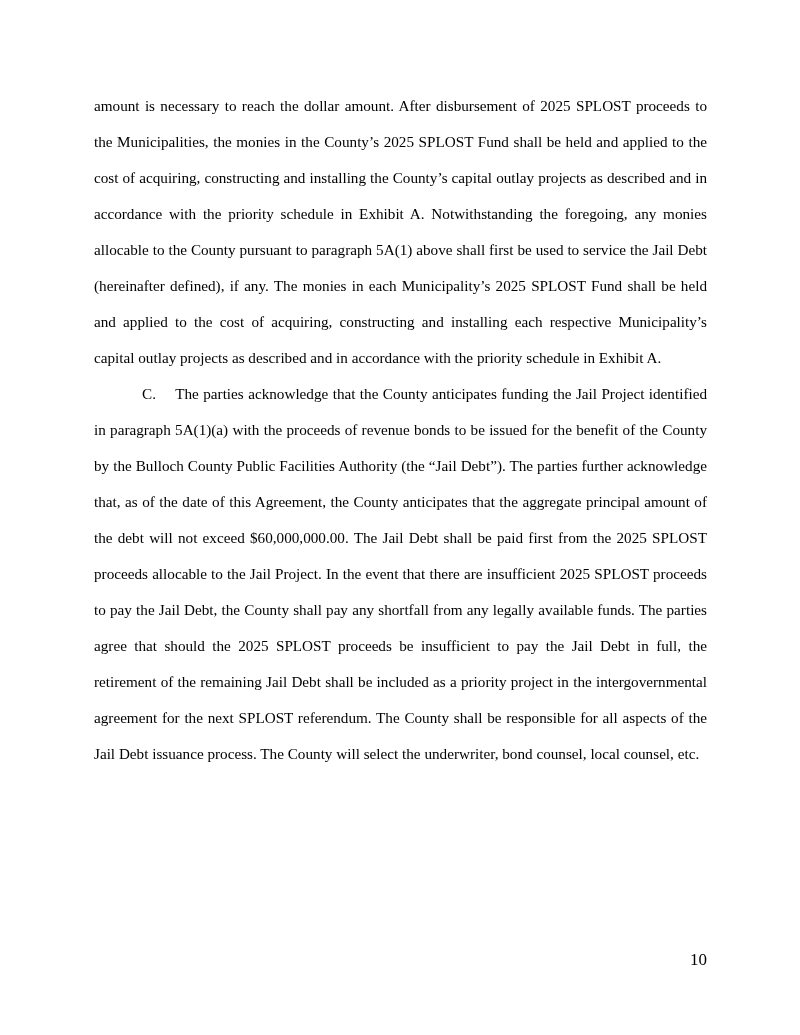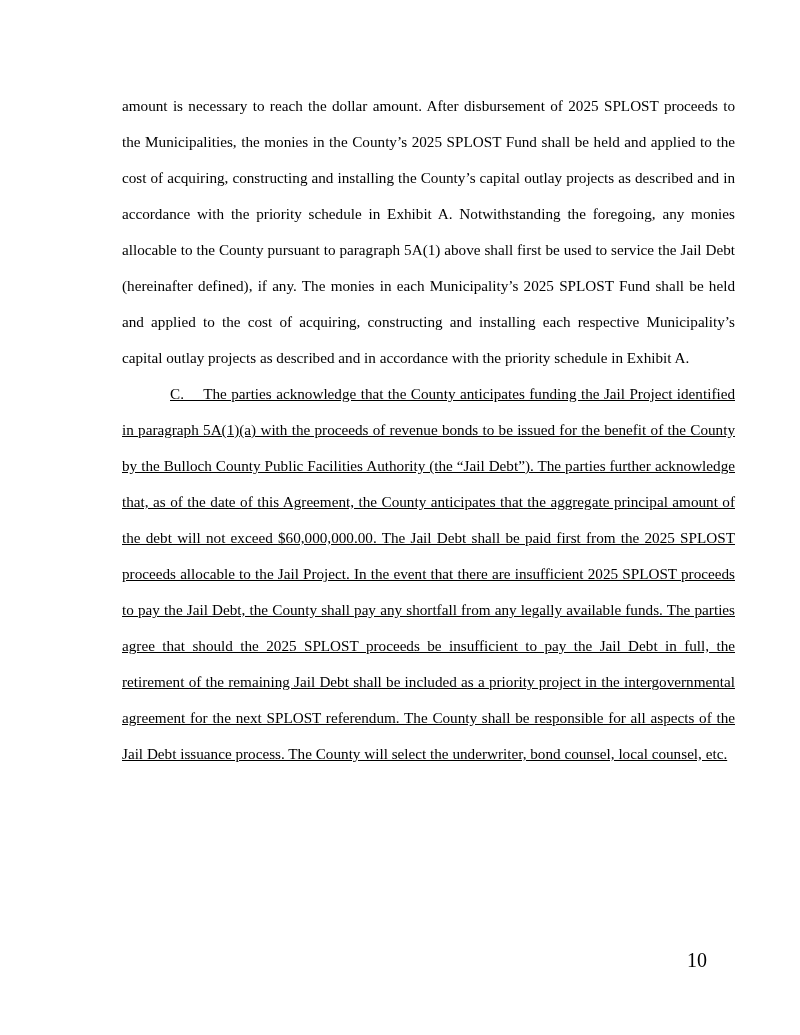--- a/index.html
+++ b/index.html
@@ -18,39 +18,37 @@
     width: 800px;
     height: 1035px;
     background: #ffffff;
     box-sizing: border-box;
   }
   .content {
     position: absolute;
     left: 94px;
     top: 88px;
     width: 613px;
-    margin-left: 28px;
   }
   p.body-para {
     margin: 0 0 0 0;
     font-size: 15.2px;
     line-height: 36px;
     text-align: justify;
     text-justify: inter-word;
     hyphens: none;
   }
   p.indent {
     text-indent: 48px;
-    text-decoration: underline;
   }
   .page-number {
     position: absolute;
     right: 93px;
     top: 950px;
-    font-size: 20px;
+    font-size: 17px;
     line-height: 20px;
     text-align: left;
   }
 </style>
 </head>
 <body>
 
 <div class="page">
   <div class="content">
     <p class="body-para">amount is necessary to reach the dollar amount.  After disbursement of 2025 SPLOST proceeds to the Municipalities, the monies in the County’s 2025 SPLOST Fund shall be held and applied to the cost of acquiring, constructing and installing the County’s capital outlay projects as described and in accordance with the priority schedule in Exhibit A. Notwithstanding the foregoing, any monies allocable to the County pursuant to paragraph 5A(1) above shall first be used to service the Jail Debt (hereinafter defined), if any. The monies in each Municipality’s 2025 SPLOST Fund shall be held and applied to the cost of acquiring, constructing and installing each respective Municipality’s capital outlay projects as described and in accordance with the priority schedule in Exhibit A.</p>

